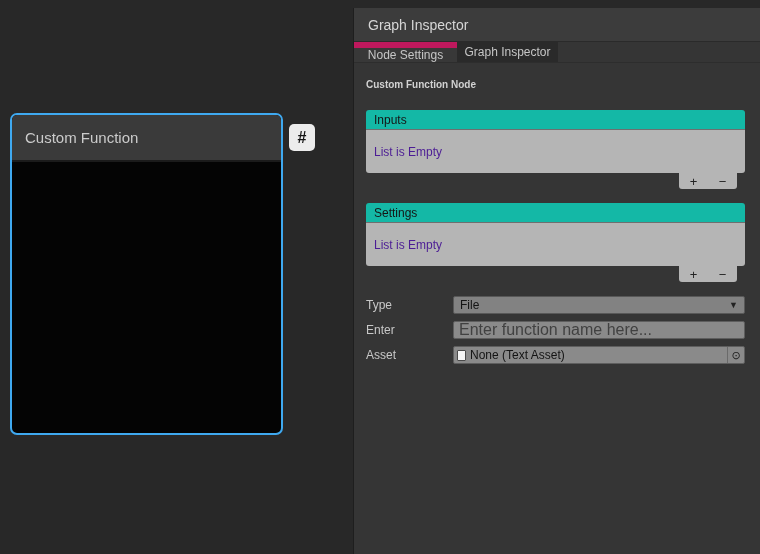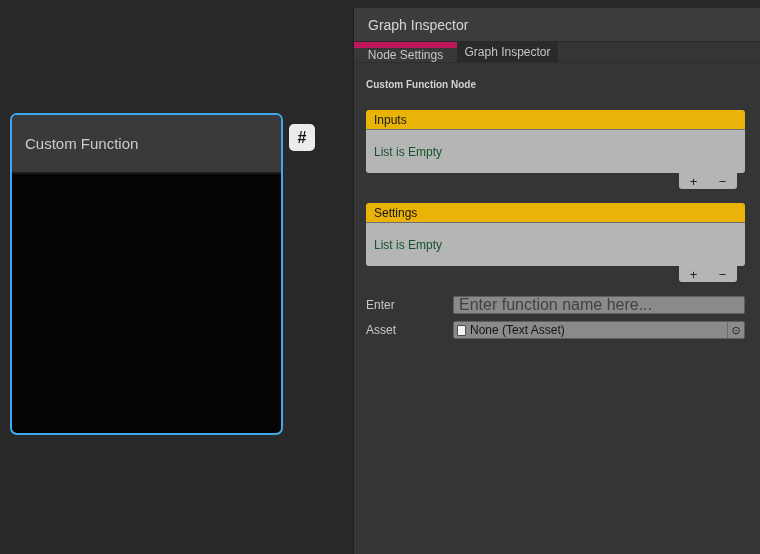--- a/index.html
+++ b/index.html
@@ -12,21 +12,21 @@
   }
 
   
   .canvas { position:absolute; inset:0; background:#282828; }
 
   .node {
     position:absolute; left:10px; top:113px; width:273px; height:322px;
     background:#040404; border:2px solid #3fa9f0; border-radius:7px;
   }
   .node-title {
-    height:59px; background:#3a3a3a; border-bottom:2px solid #1b1b1b;
+    height:47px; background:#3a3a3a; border-bottom:2px solid #1b1b1b;
     border-radius:5px 5px 0 0;
     display:flex; align-items:center; padding:0 13px;
     color:#cbcbcb; font-size:15px;
   }
   .node-body { height:100%; }
 
   .node-badge {
     position:absolute; left:289px; top:124px; width:26px; height:27px;
     background:#ececec; border-radius:5px;
     display:flex; align-items:center; justify-content:center;
@@ -50,29 +50,29 @@
   }
   .tab.active { width:103px; background:#383838; border-top:6px solid #be185d; }
   .tab.inactive { width:101px; background:#2a2a2a; }
 
   .content { padding:10px 15px 0 12px; }
   .section-title { color:#d2d2d2; font-weight:bold; font-size:10px; margin:6px 0 20px; }
 
   
   .rlist { margin-bottom:14px; }
   .rlist-header {
-    height:20px; background:#eab308; border-radius:3px 3px 0 0;
+    height:20px; background:#14b8a6; border-radius:3px 3px 0 0;
     border-bottom:1px solid #6f6f6f;
     display:flex; align-items:center; padding:0 8px;
     color:#151515; font-size:12px;
   }
   .rlist-body {
     height:43px; background:#b5b5b5; border-radius:0 0 3px 3px;
     display:flex; align-items:center; padding:15px 8px;
-    color:#14532d; font-size:12px;
+    color:#4c1d95; font-size:12px;
   }
   .rlist-footer {
     width:58px; height:16px; background:#b5b5b5;
     border-radius:0 0 3px 3px; margin:0 8px 0 auto;
     display:flex; align-items:stretch;
   }
   .rlist-btn {
     flex:1; display:flex; align-items:center; justify-content:center;
     color:#222; font-size:13px; line-height:13px; cursor:default;
   }
@@ -165,20 +165,27 @@
         </div>
         <div class="rlist-body">
           <span>List is Empty</span>
         </div>
         <div class="rlist-footer">
           <span class="rlist-btn">+</span>
           <span class="rlist-btn">−</span>
         </div>
       </div>
 
+      <div class="form-row">
+        <span class="form-label">Type</span>
+        <div class="form-field dropdown">
+          <span>File</span>
+          <span class="dropdown-arrow">▼</span>
+        </div>
+      </div>
 
       <div class="form-row">
         <span class="form-label">Enter</span>
         <div class="form-field">
           <input class="text-field" type="text" value="" placeholder="Enter function name here..." style="">
         </div>
       </div>
 
       <div class="form-row">
         <span class="form-label">Asset</span>

